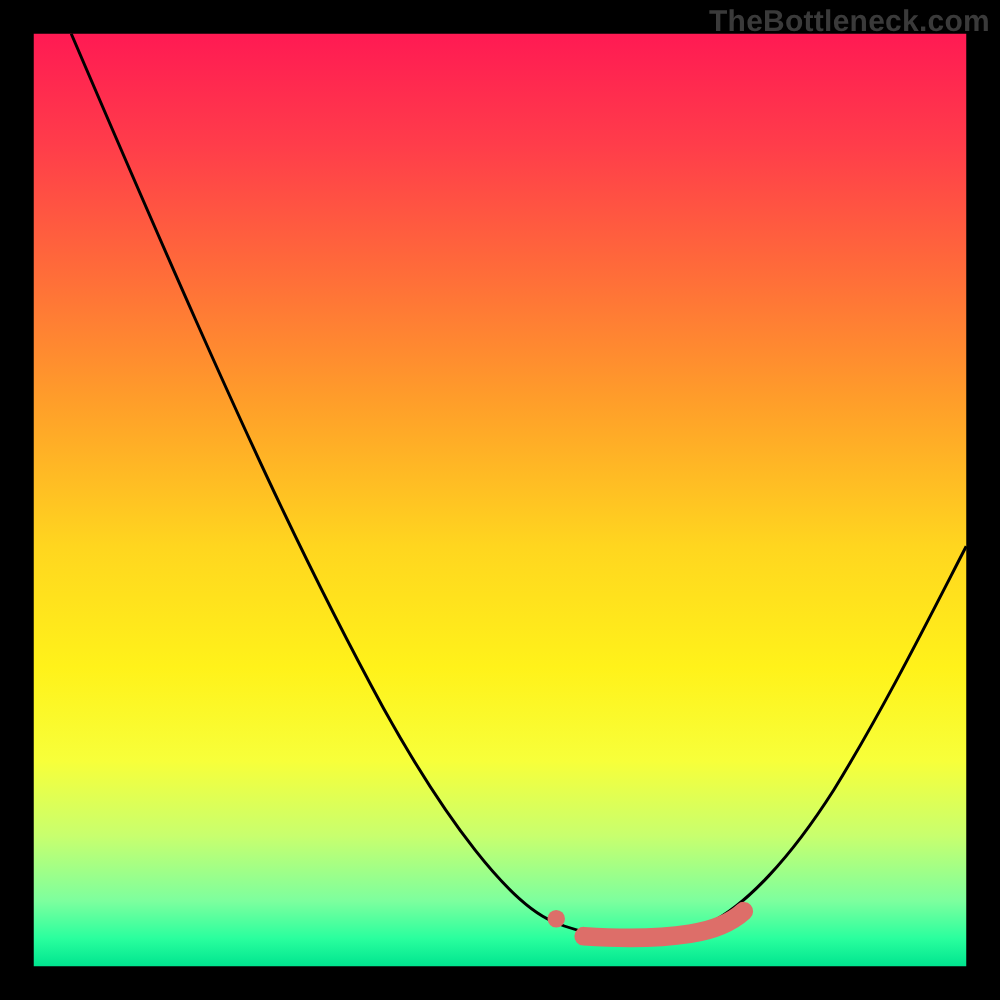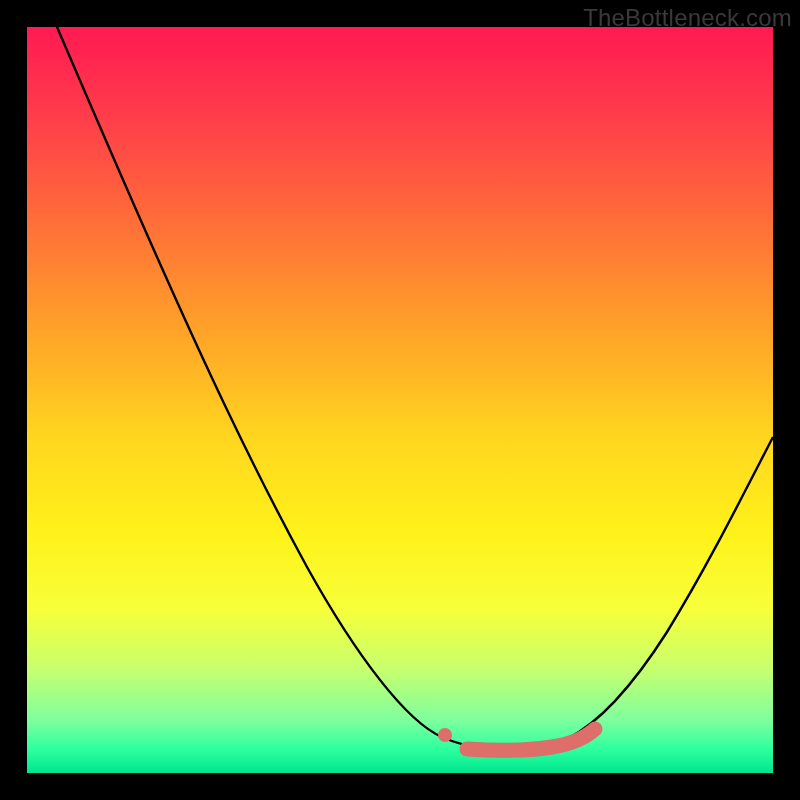--- a/index.html
+++ b/index.html
@@ -24,21 +24,21 @@
       #2aff9e 97%,
       #00e58f 100%
     );
   }
   .watermark {
     position: absolute;
     top: 4px;
     right: 8px;
     color: #3a3a3a;
     font-size: 24px;
-    font-weight: 400;
+    font-weight: 700;
     letter-spacing: 0.2px;
   }
   svg.overlay {
     position: absolute;
     left: 27px;
     top: 27px;
     width: 746px;
     height: 746px;
     overflow: visible;
   }

